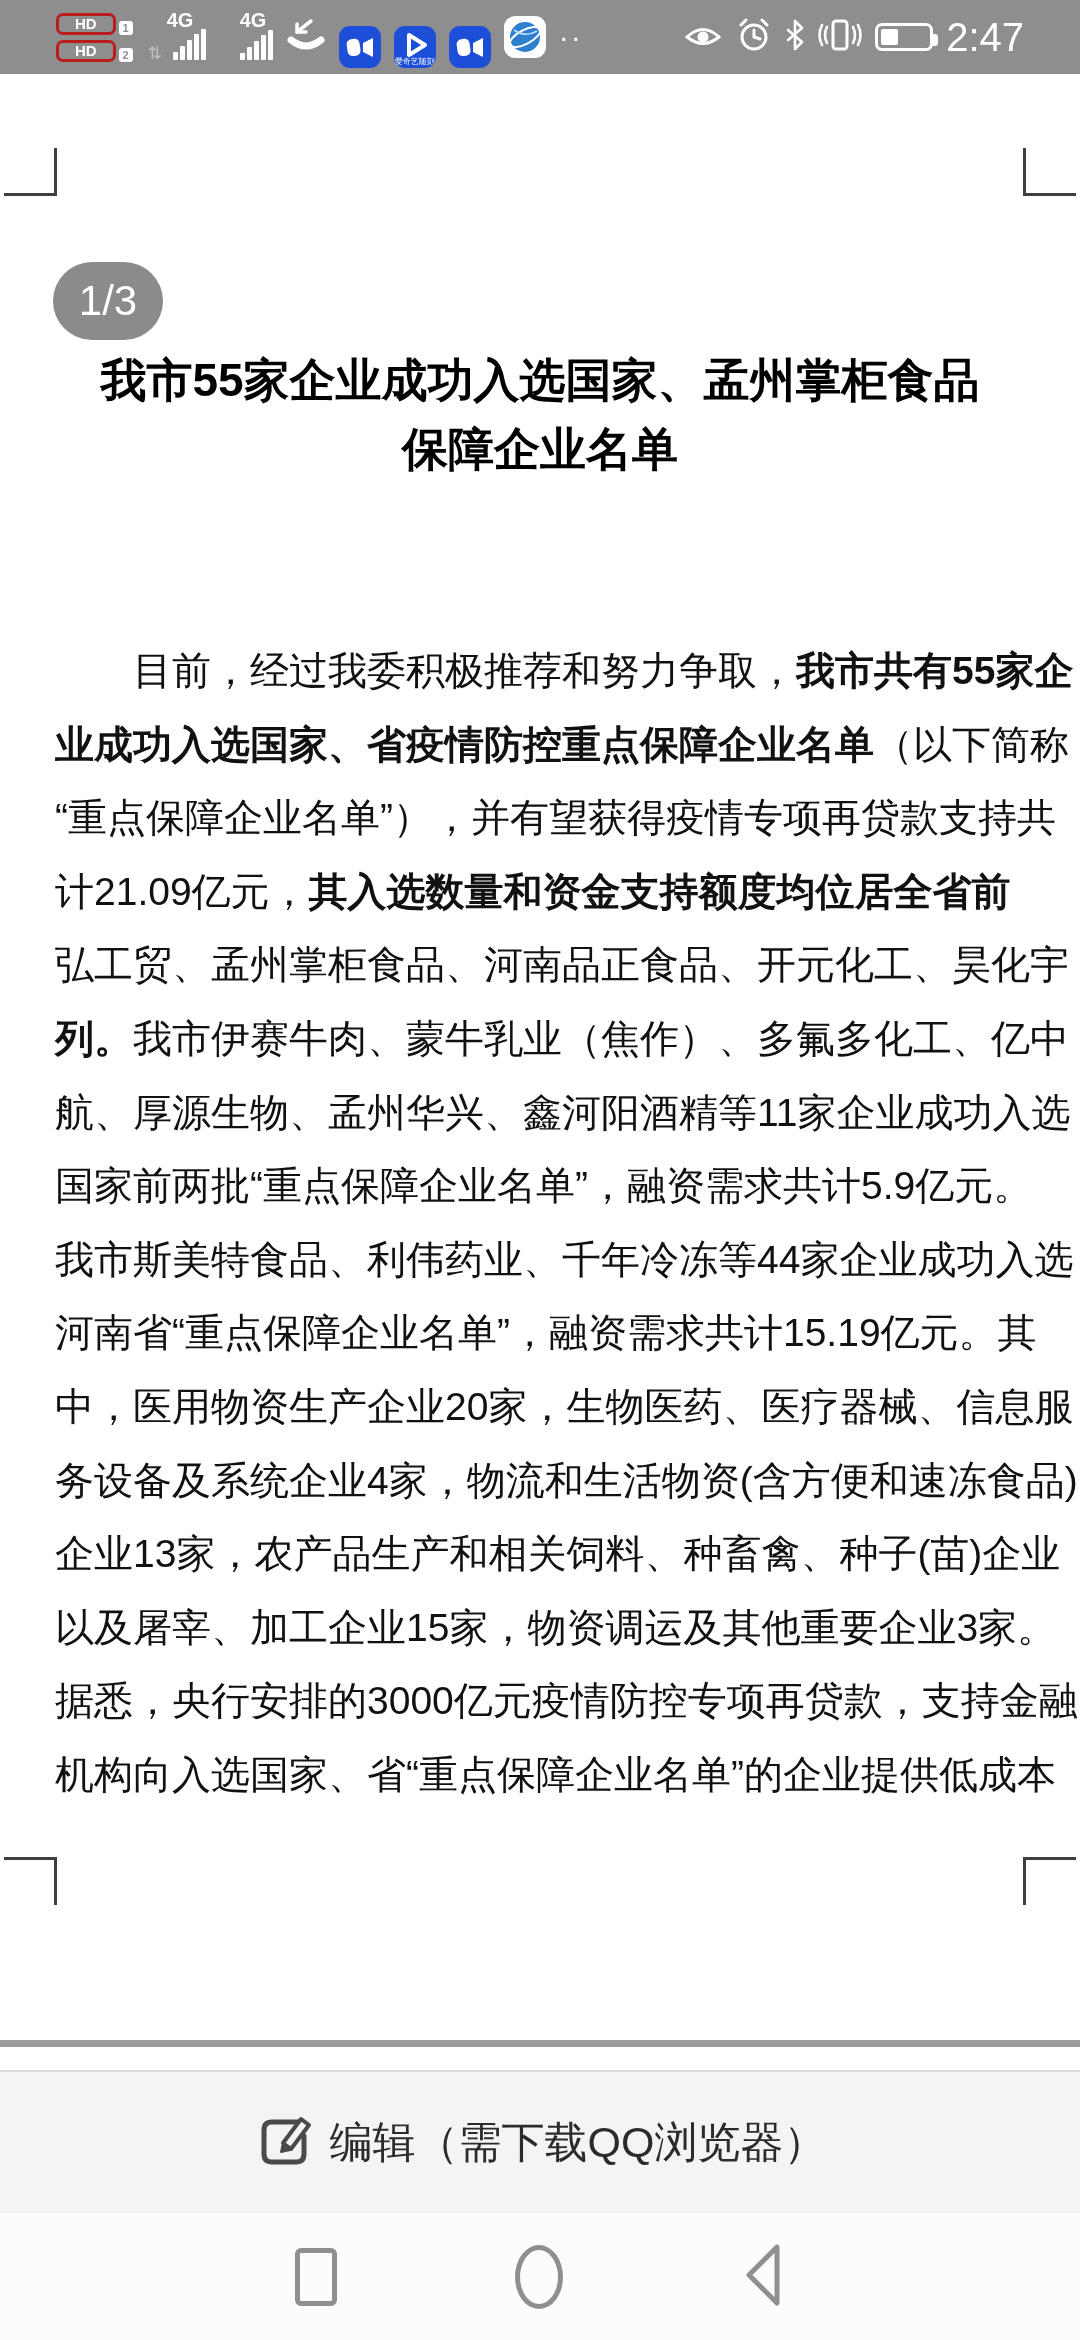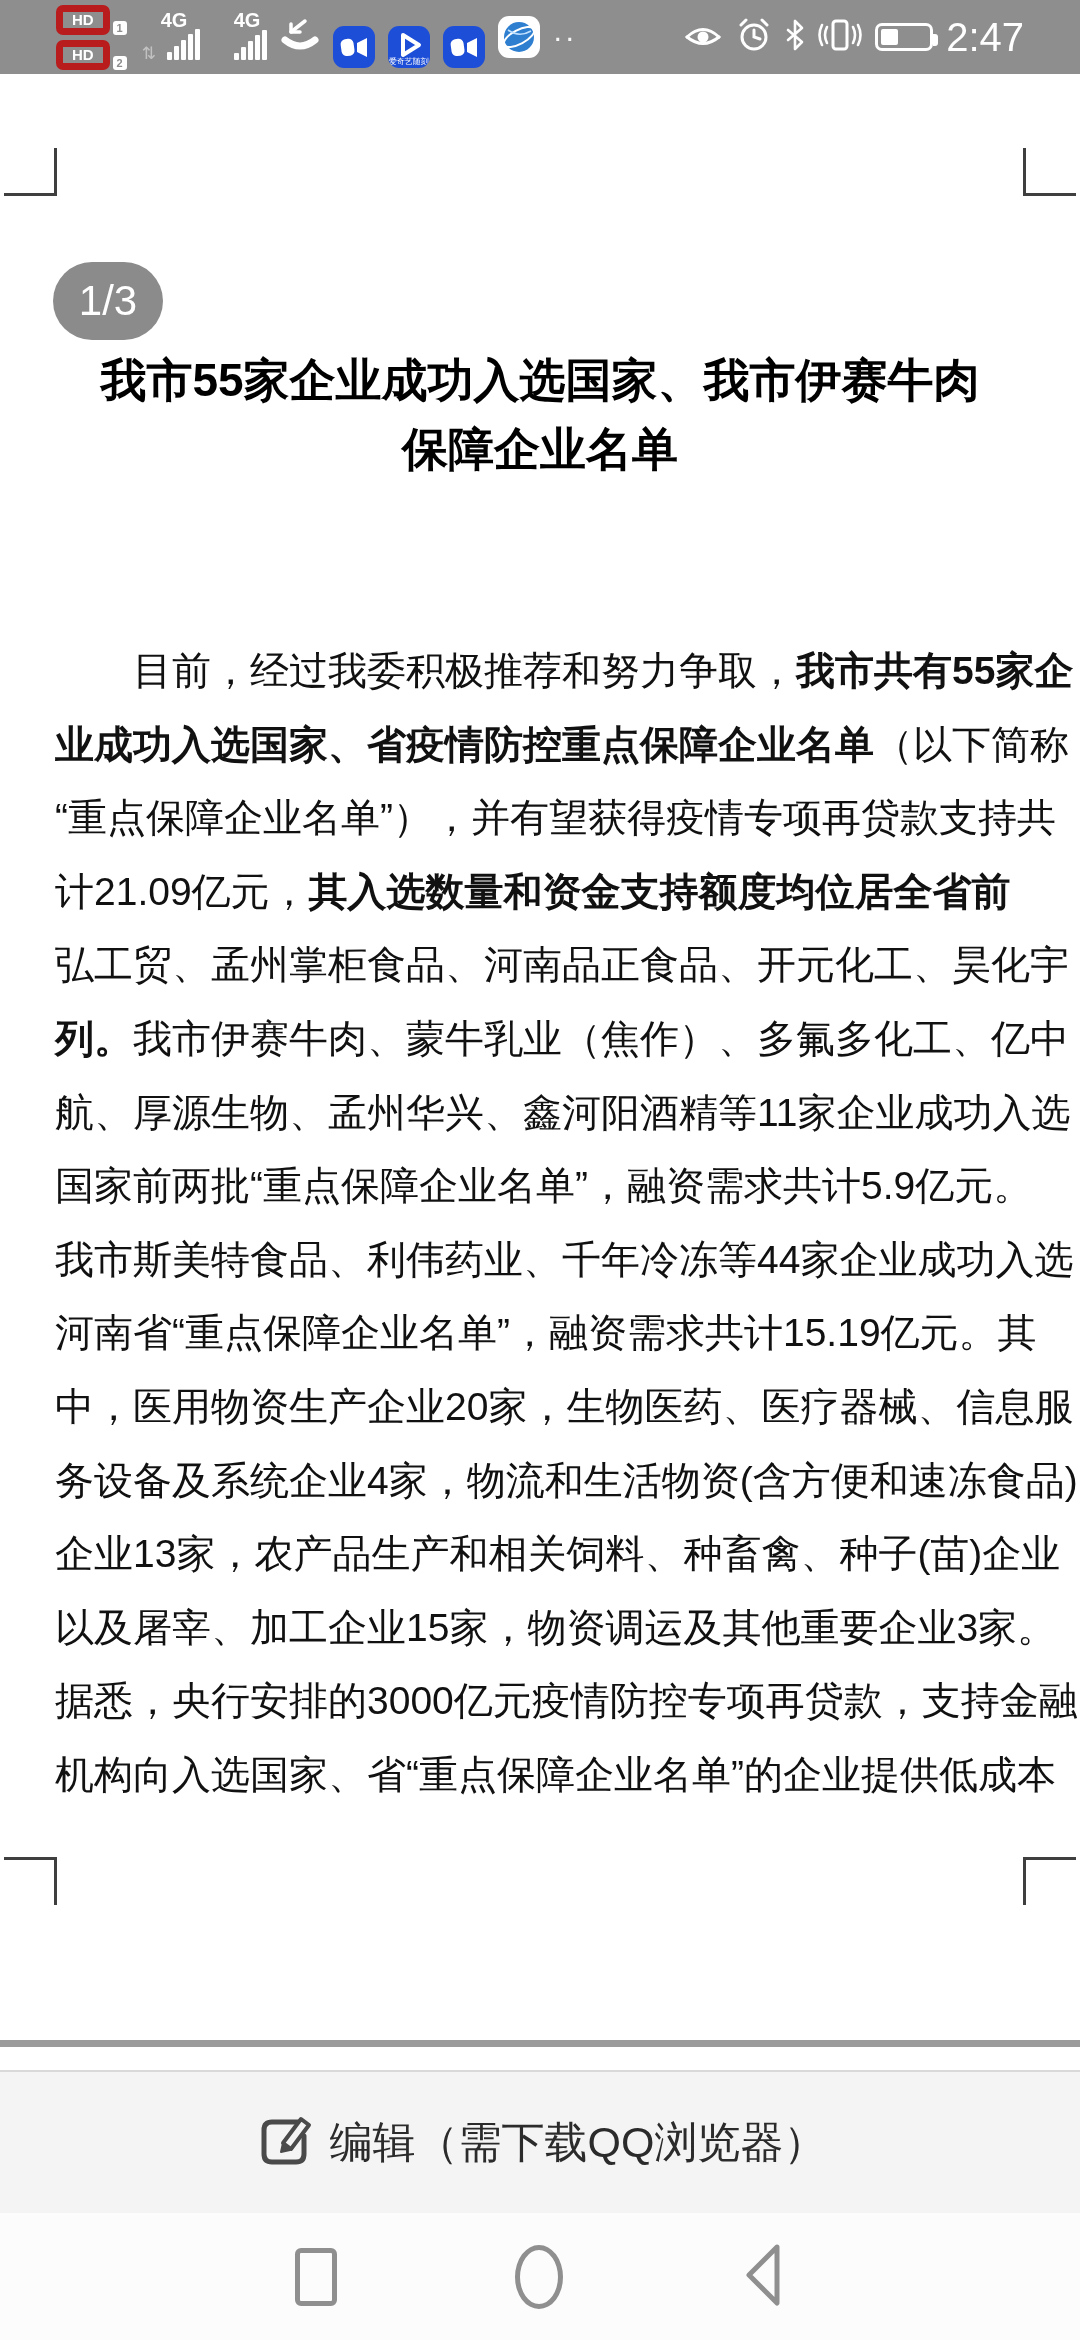--- a/index.html
+++ b/index.html
@@ -5,22 +5,22 @@
   html,body{margin:0;padding:0;background:#000;}
   #screen{position:relative;width:1080px;height:2340px;background:#ffffff;overflow:hidden;
           font-family:"Liberation Sans","DejaVu Sans",sans-serif;}
 
   
   .status-bar{position:absolute;top:0;left:0;width:1080px;height:74px;background:#8e8e8e;color:#fff;}
   .sb-left{position:absolute;left:56px;top:0;height:74px;display:flex;align-items:center;gap:13px;}
   .sb-right{position:absolute;right:56px;top:0;height:74px;display:flex;align-items:center;gap:13px;}
   .hd-stack{display:flex;flex-direction:column;gap:5px;}
   .hd-row{display:flex;align-items:flex-end;gap:3px;}
-  .hd-chip{display:inline-block;border:7px solid #b91c1c;border-radius:7px;font-size:15px;font-weight:bold;
-           line-height:16px;padding:0 9px;letter-spacing:0;}
+  .hd-chip{display:inline-block;border:3px solid #b91c1c;border-radius:7px;font-size:15px;font-weight:bold;
+           line-height:16px;padding:0 16px;letter-spacing:0;}
   .hd-num{display:inline-flex;align-items:center;justify-content:center;width:14px;height:14px;background:#fff;
           color:#8e8e8e;font-size:11px;font-weight:bold;border-radius:3px;}
   .sig{position:relative;width:60px;height:54px;}
   .sig-label{position:absolute;top:0;left:0;font-size:20px;font-weight:bold;line-height:20px;margin-left:21px;}
   .sig-bars{position:absolute;right:0;bottom:4px;display:flex;align-items:flex-end;gap:2px;}
   .sig-bars i{display:block;width:5px;background:#fff;border-radius:1px;}
   .sig-arrows{position:absolute;left:2px;bottom:2px;font-size:17px;opacity:.45;line-height:17px;}
   .app-ico{width:42px;height:42px;border-radius:11px;position:relative;overflow:hidden;flex:none;}
   .app-red{background:#1d4ed8;margin-top:19px;}
   .app-white{background:#fff;}
@@ -175,21 +175,21 @@
 
   <div>
     <div class="corner tl"></div>
     <div class="corner tr"></div>
     <div class="corner bl"></div>
     <div class="corner br"></div>
 
     <div class="page-badge">1/3</div>
 
     <div class="doc-title">
-      <div>我市55家企业成功入选国家、我市伊赛牛肉</div>
+      <div>我市55家企业成功入选国家、孟州掌柜食品</div>
       <div>保障企业名单</div>
     </div>
 
     <div class="doc-body">
         <div class="body-line"><span>　　目前，经过我委积极推荐和努力争取，</span><span class="bold">我市共有55家企</span></div>
         <div class="body-line"><span class="bold">业成功入选国家、省疫情防控重点保障企业名单</span><span>（以下简称</span></div>
         <div class="body-line"><span>“重点保障企业名单”），并有望获得疫情专项再贷款支持共</span></div>
         <div class="body-line"><span>计21.09亿元，</span><span class="bold">其入选数量和资金支持额度均位居全省前</span></div>
         <div class="body-line"><span>弘工贸、孟州掌柜食品、河南品正食品、开元化工、昊化宇</span></div>
         <div class="body-line"><span class="bold">列。</span><span>我市伊赛牛肉、蒙牛乳业（焦作）、多氟多化工、亿中</span></div>

